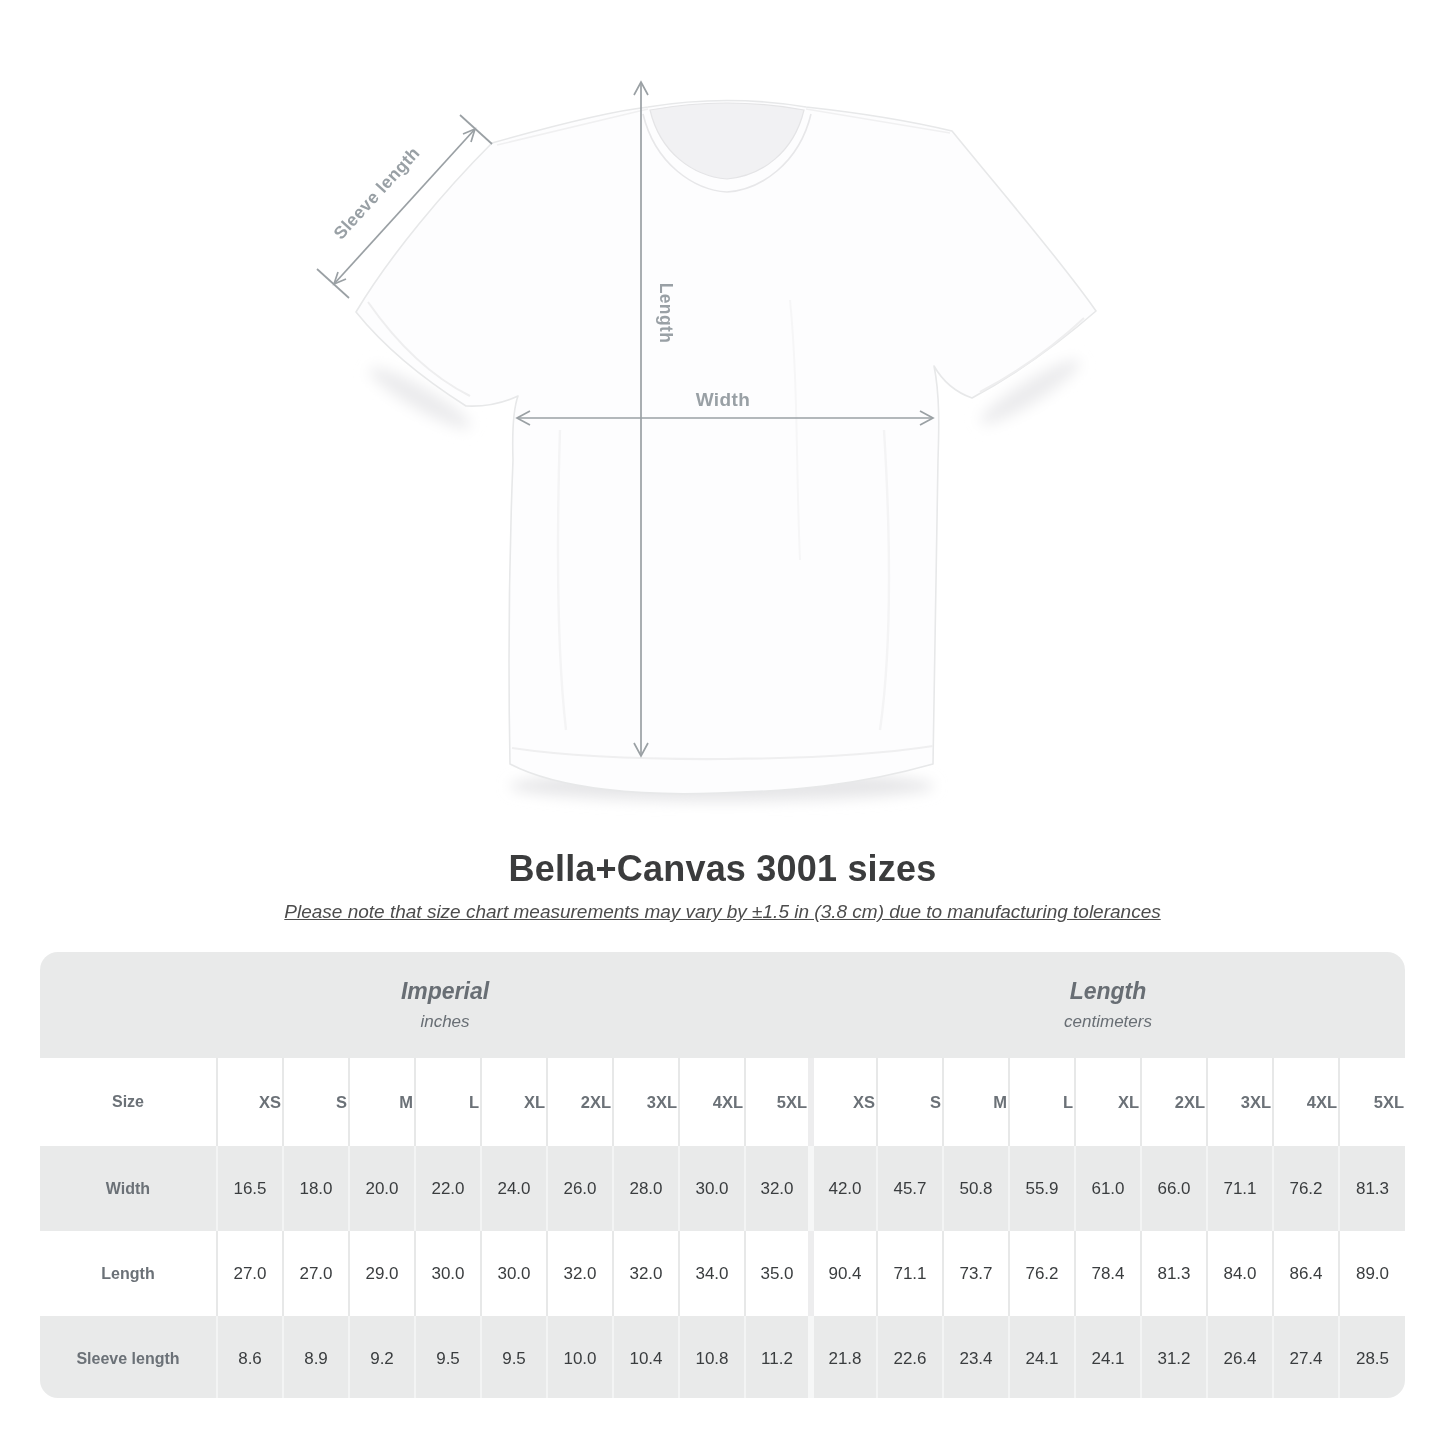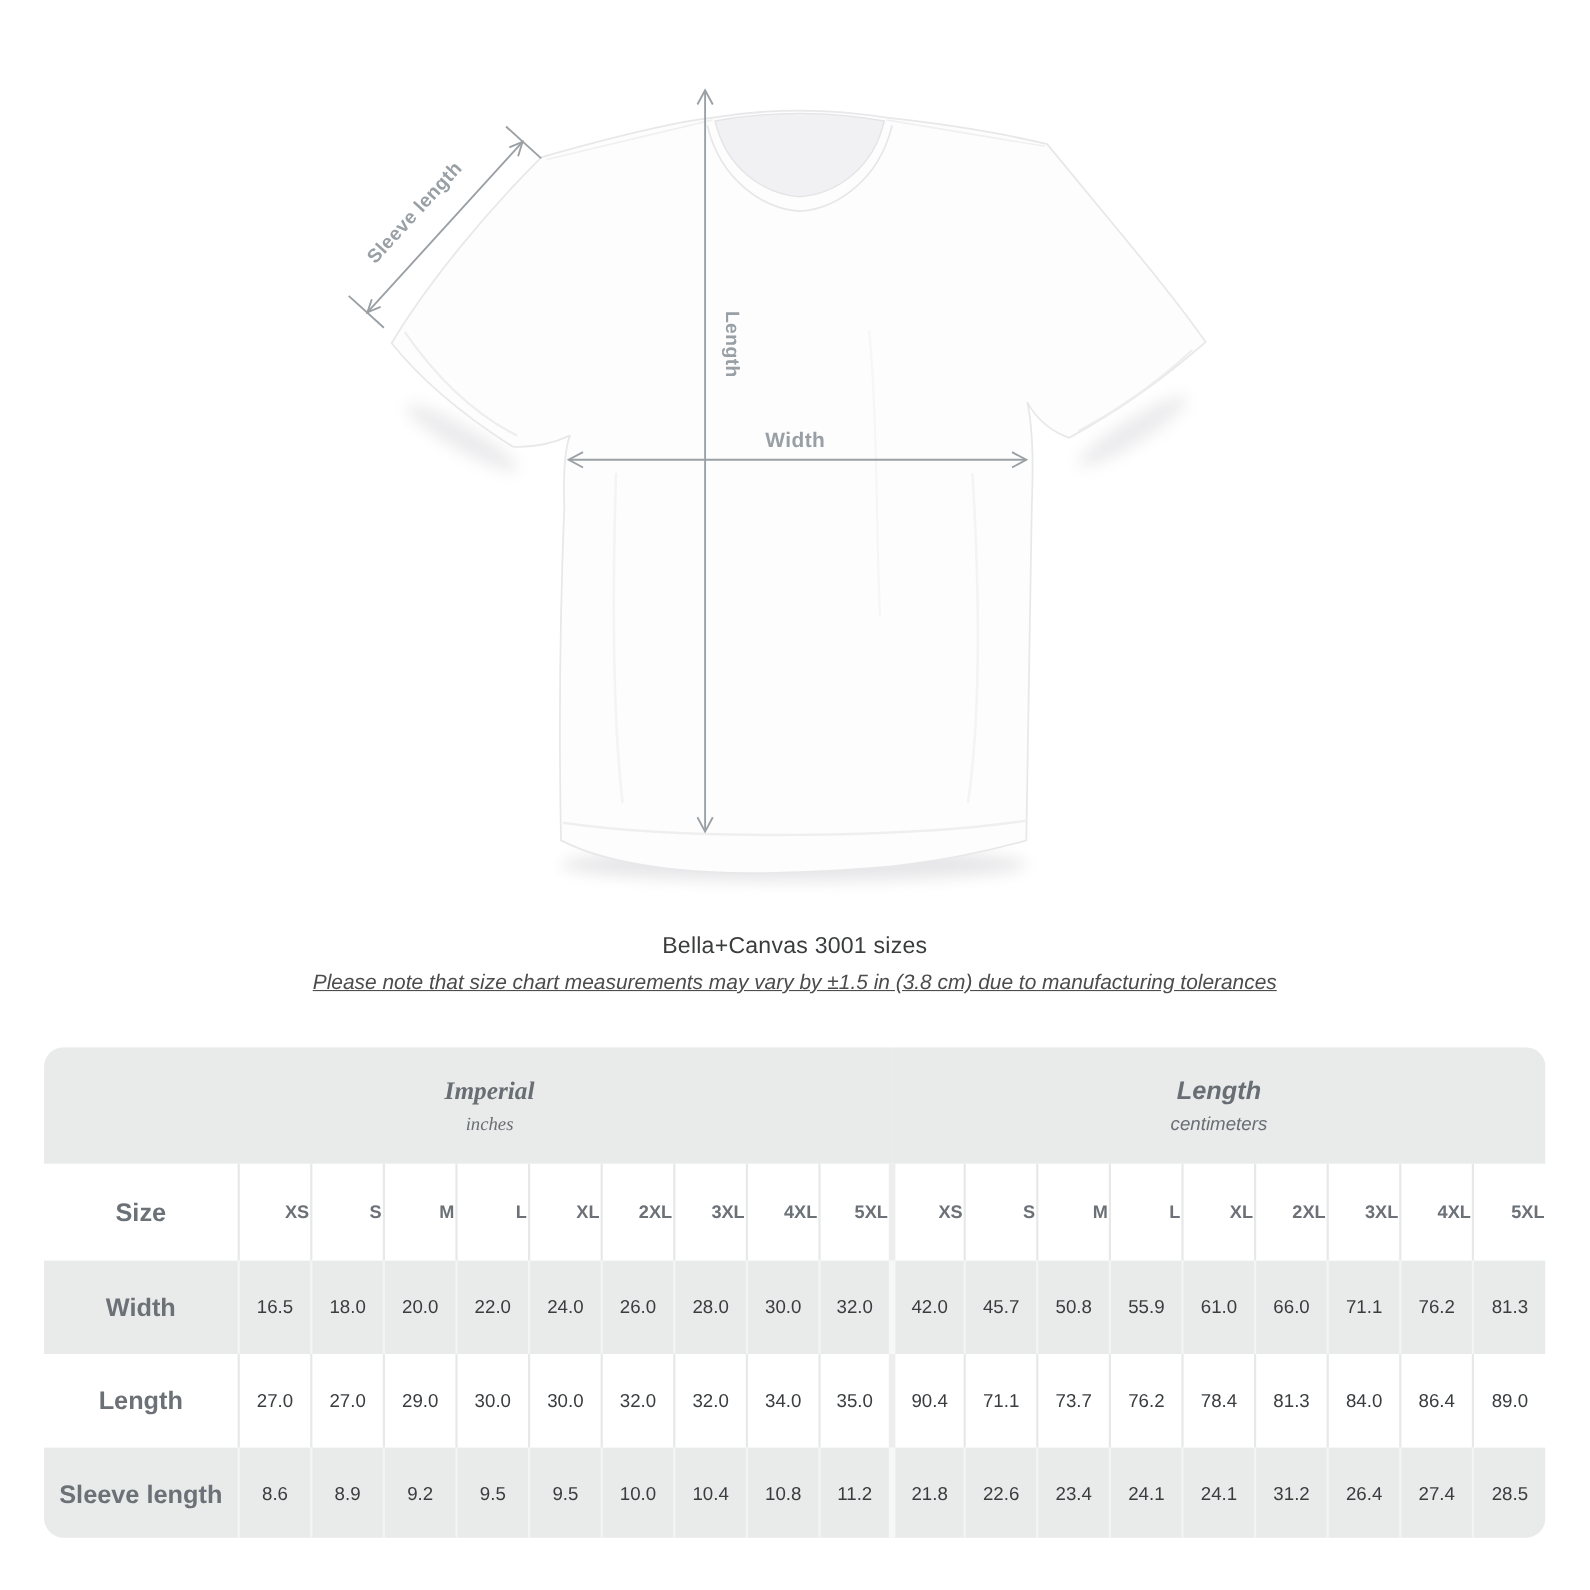--- a/index.html
+++ b/index.html
@@ -11,47 +11,47 @@
     overflow:hidden;
   }
 
   
   .diagram { position:absolute; left:0; top:0; width:1445px; height:850px; }
   .diagram svg { display:block; }
 
   
   .title-block { position:absolute; left:0; top:848px; width:1445px; text-align:center; }
   .title-block h1 {
-    margin:0; font-size:21px; font-weight:normal; color:#3b3c3d; letter-spacing:.2px;
+    margin:0; font-size:36px; font-weight:bold; color:#3b3c3d; letter-spacing:.2px;
   }
   .title-block .subtitle {
     margin:11px 0 0 0; font-size:19px; font-style:italic; color:#4c4c4c;text-decoration:underline;
   }
 
   
   .table-wrap {
     position:absolute; left:40px; top:952px; width:1365px; height:446px;
     border-radius:18px; overflow:hidden; background:#ffffff;
   }
   .table-wrap table {
     width:100%; height:100%; border-collapse:collapse; table-layout:fixed;
   }
   .unit-row th {
     background:#e9eaea; height:104px; vertical-align:middle; text-align:center;
     font-style:italic; color:#686e74; border:none;
   }
-  .unit-row th.imperial { padding-left:40px;font-family:Liberation Serif, serif; }
+  .unit-row th.imperial { padding-left:40px; }
   .unit-name { font-size:23px; font-weight:bold; font-style:italic; }
   .unit-sub  { font-size:17px; font-weight:normal; font-style:italic; margin-top:7px; }
 
   .size-row th { background:#ffffff; height:86px; vertical-align:middle; text-align:right; }
   .size-row th.size-cell { font-size:16.5px; font-weight:bold; color:#6b7177; }
 
   th.row-label {
-    font-size:23px; font-weight:bold; color:#6b7177; text-align:center; border:none;
+    font-size:16px; font-weight:bold; color:#6b7177; text-align:center; border:none;
   }
 
   tbody tr { height:85px; }
   tbody tr.grey  { background:#e9eaea; }
   tbody tr.white { background:#ffffff; }
   td.value { text-align:center; font-size:17px; color:#3a3d3f; vertical-align:middle; }
 
   
   .size-row th.size-cell        { border-left:2px solid #e7e8e8; }
   tbody tr.white td.value       { border-left:2px solid #e7e8e8; }

